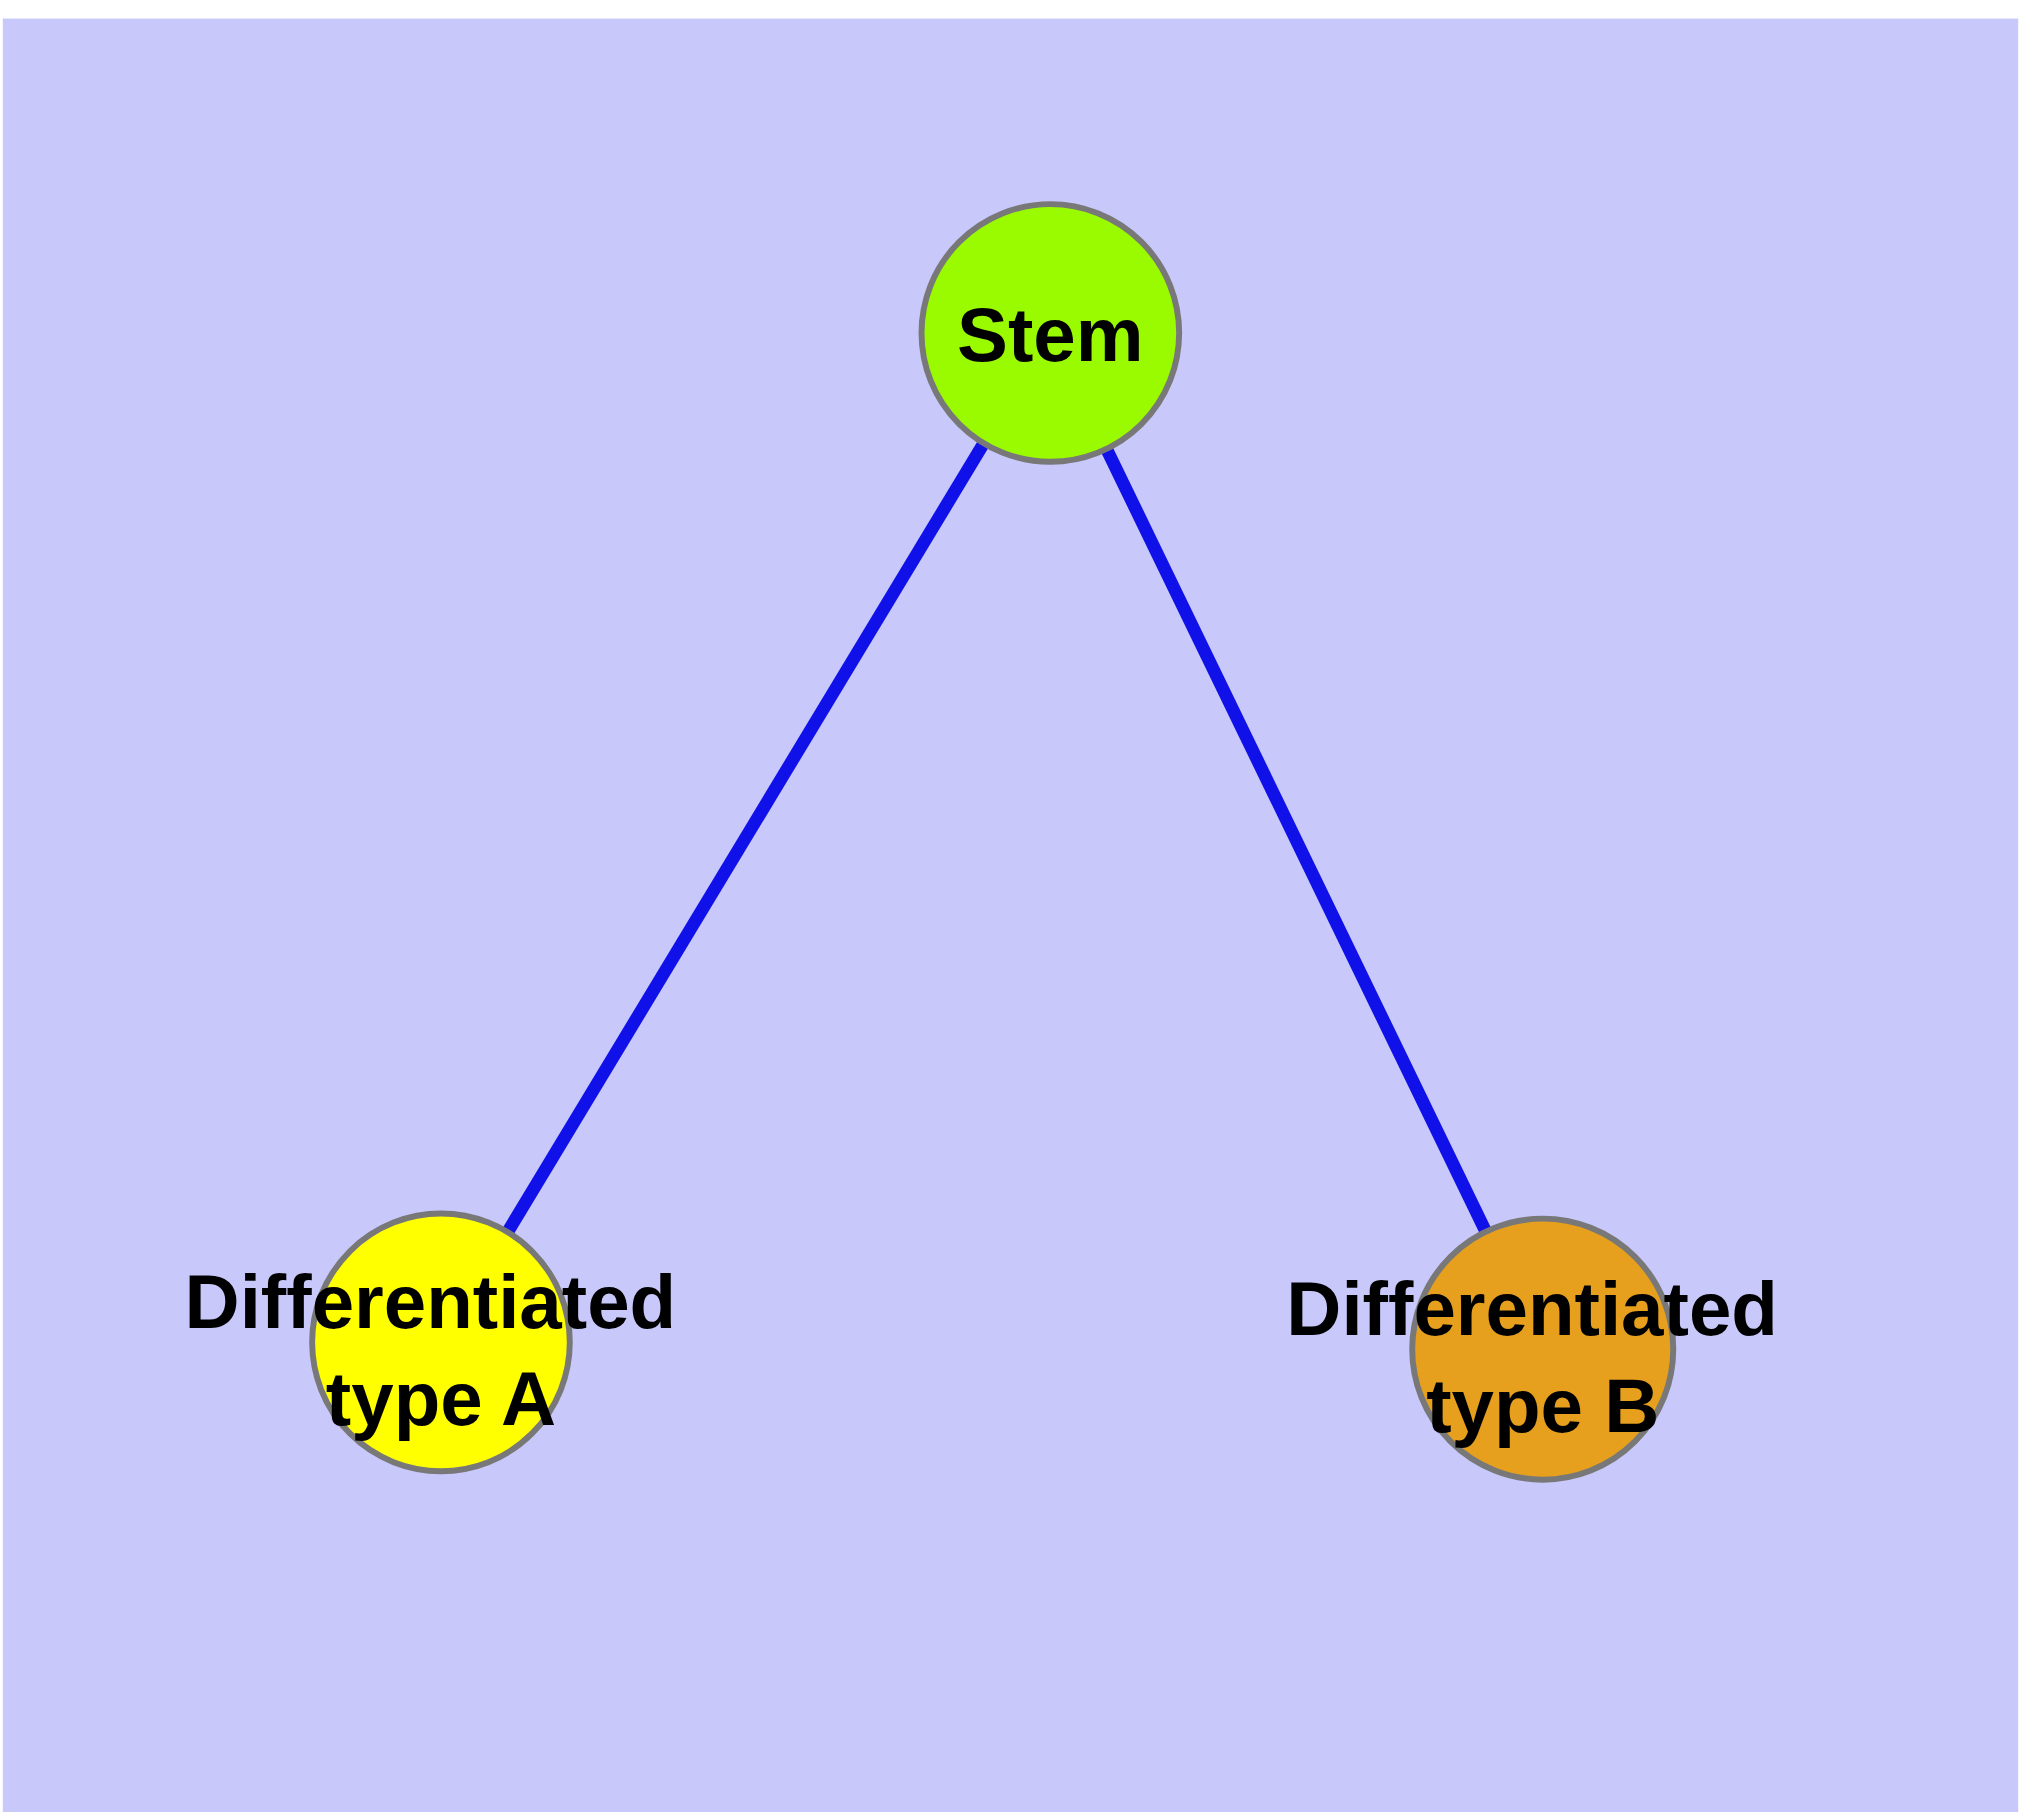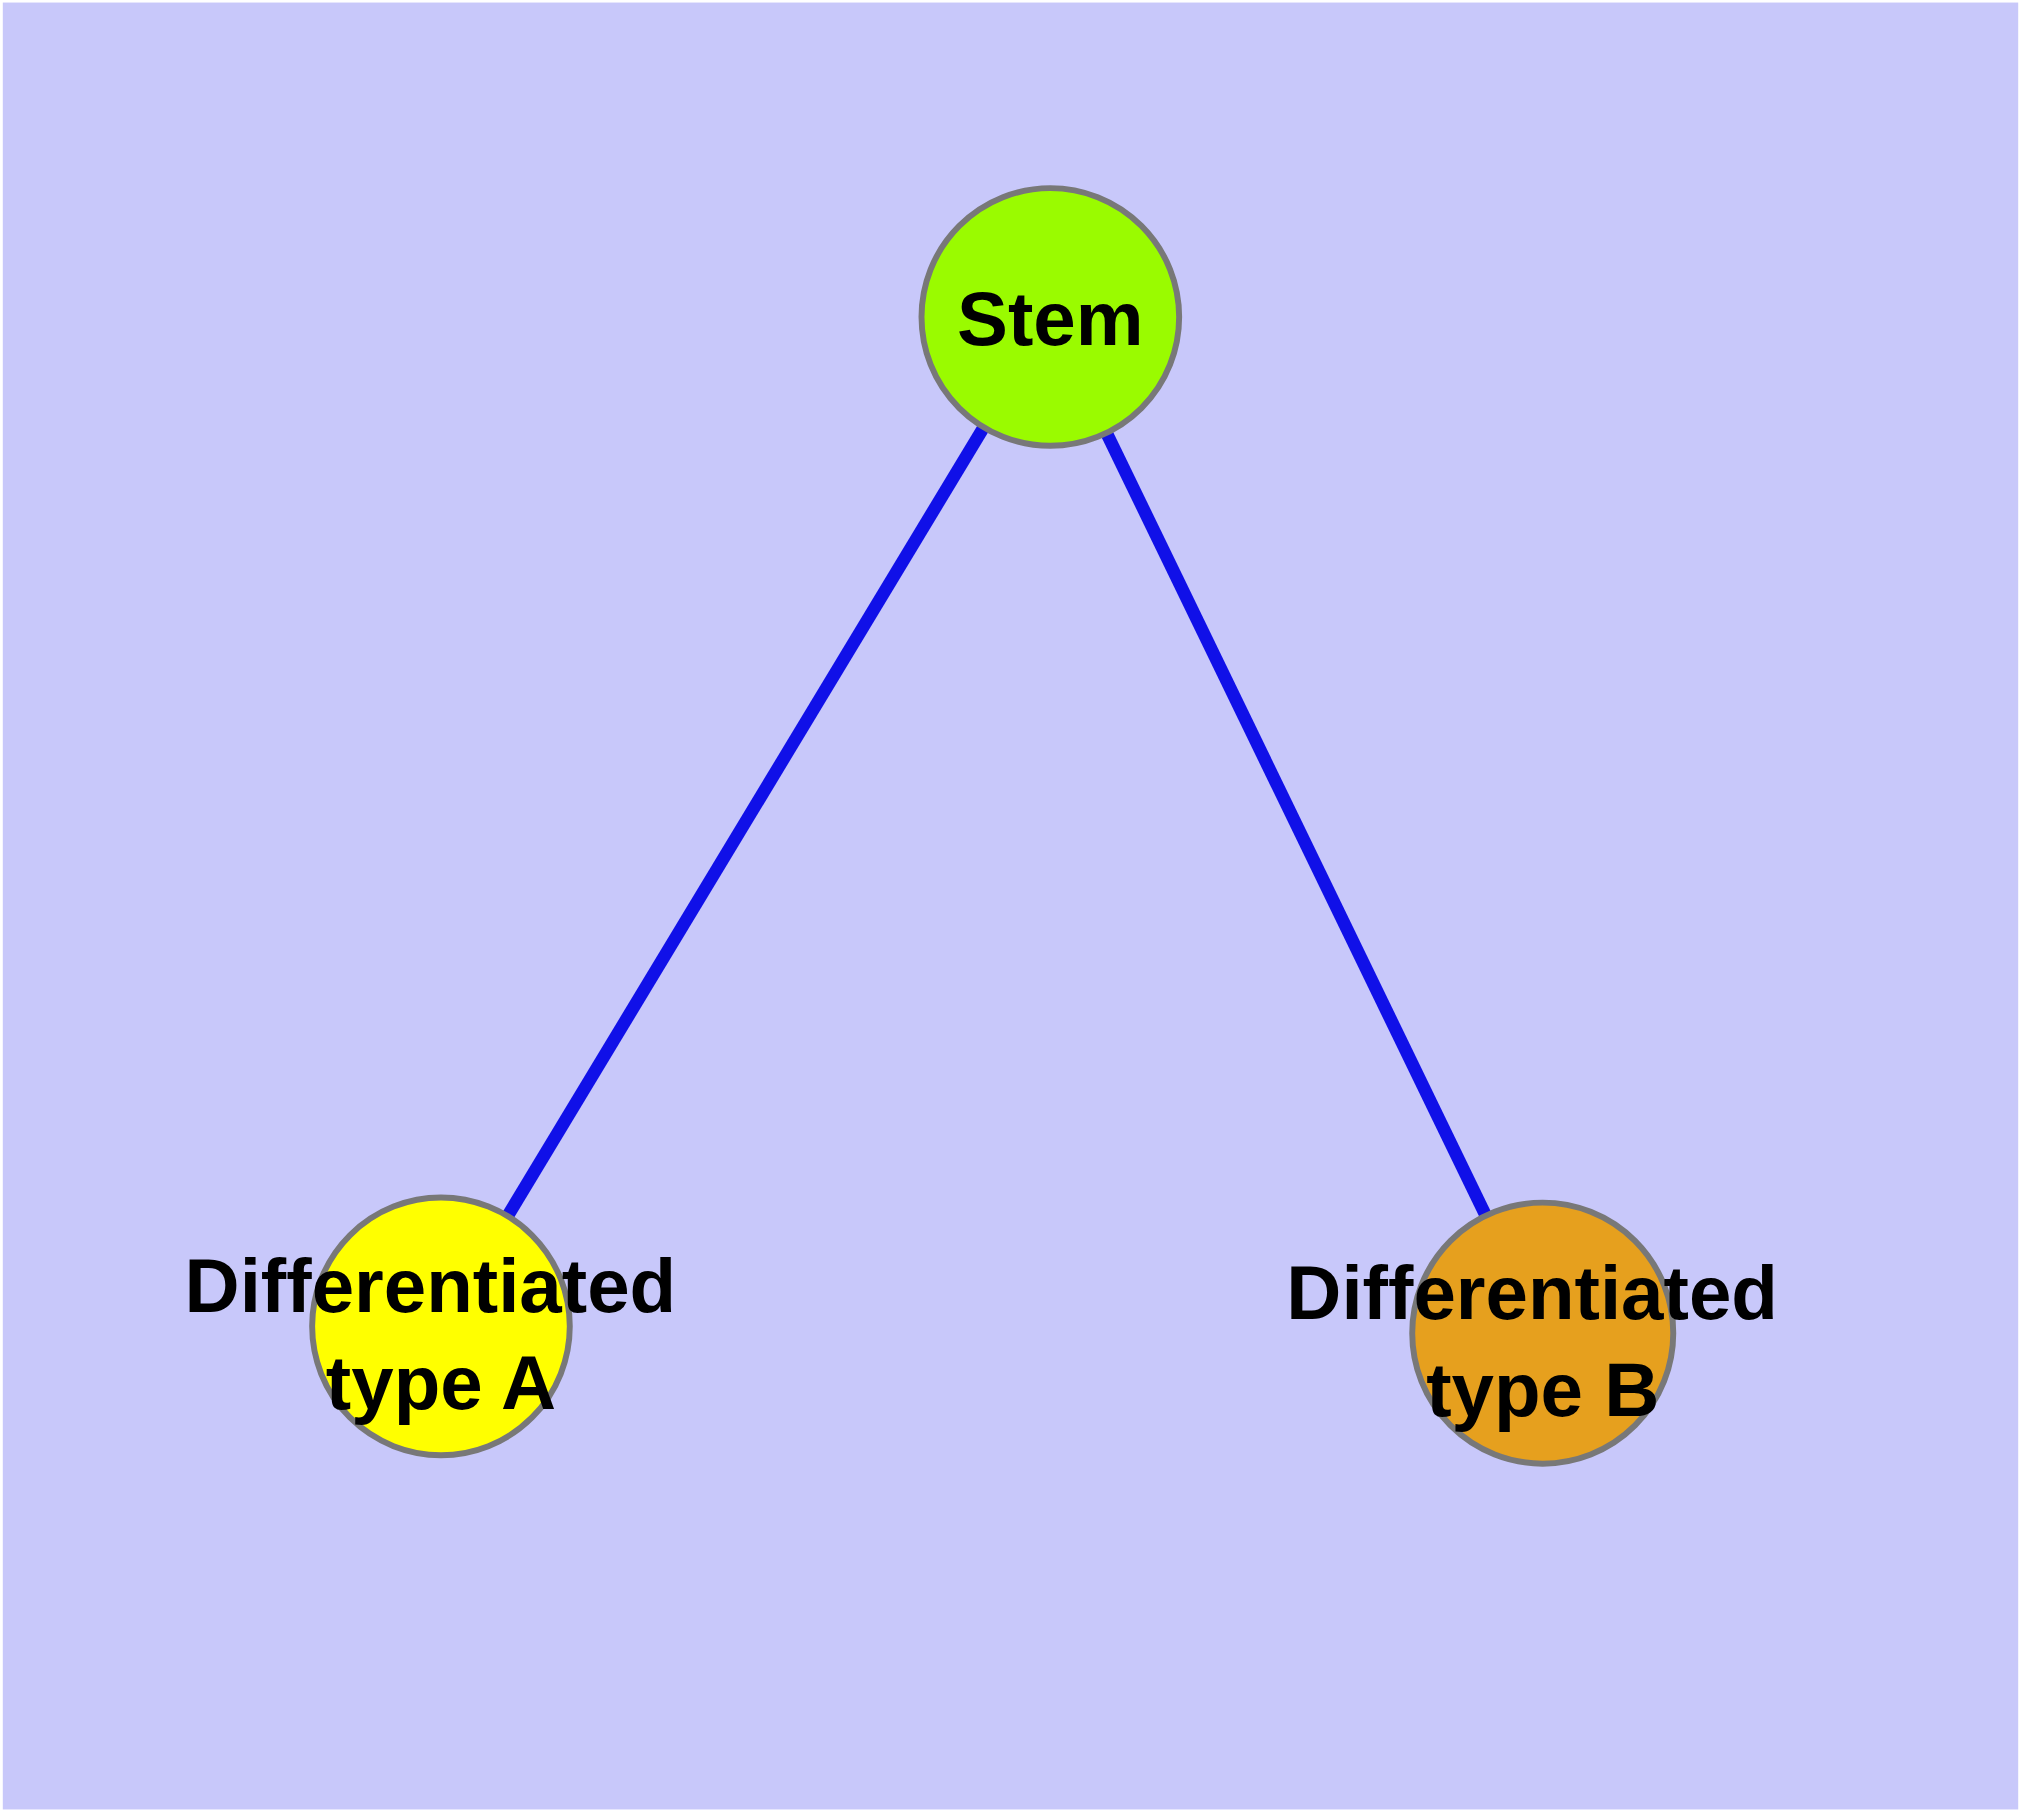--- a/index.html
+++ b/index.html
@@ -9,20 +9,21 @@
     width: 2021px;
     height: 1812px;
     overflow: hidden;
     font-family: "Liberation Sans", sans-serif;
   }
   .stage {
     position: relative;
     width: 2021px;
     height: 1732px;
     background: #ffffff;
+    margin-top: 16px;
   }
   svg.graph {
     display: block;
     width: 2021px;
     height: 1812px;
   }
   .node-circle {
     stroke-width: 7px;
   }
   .edge-line {

